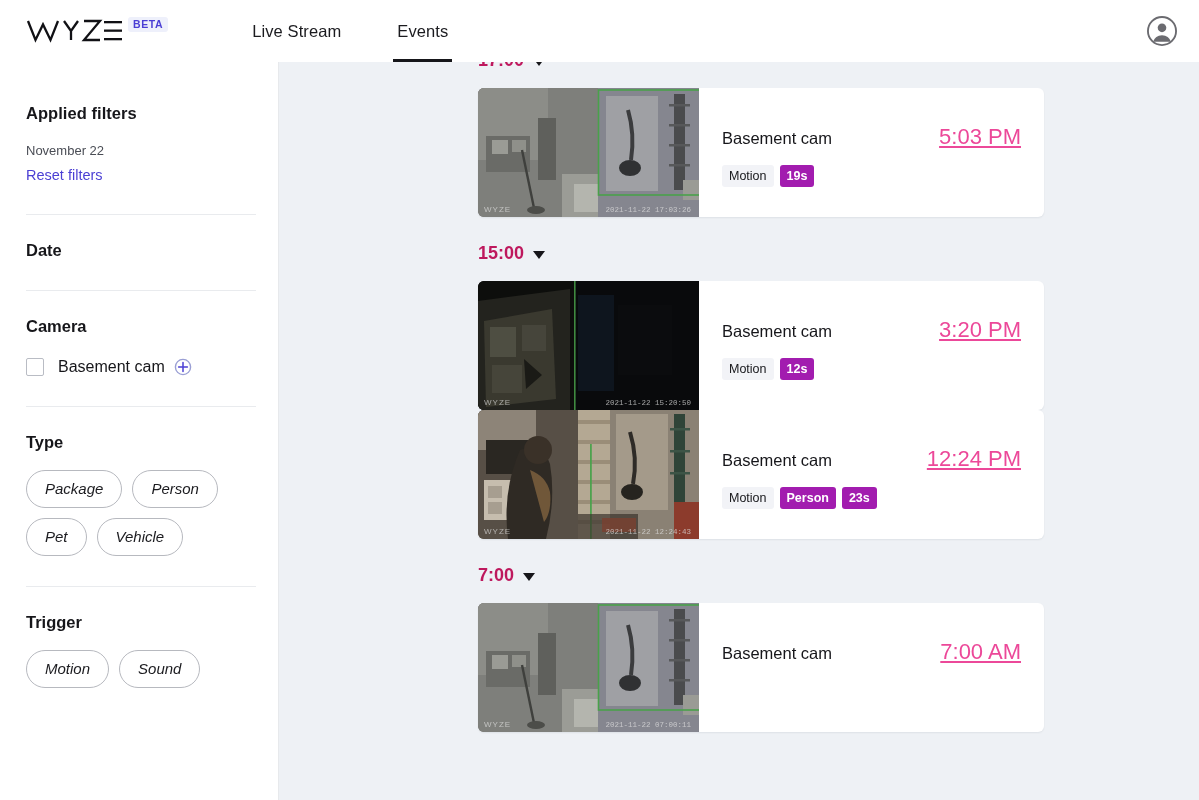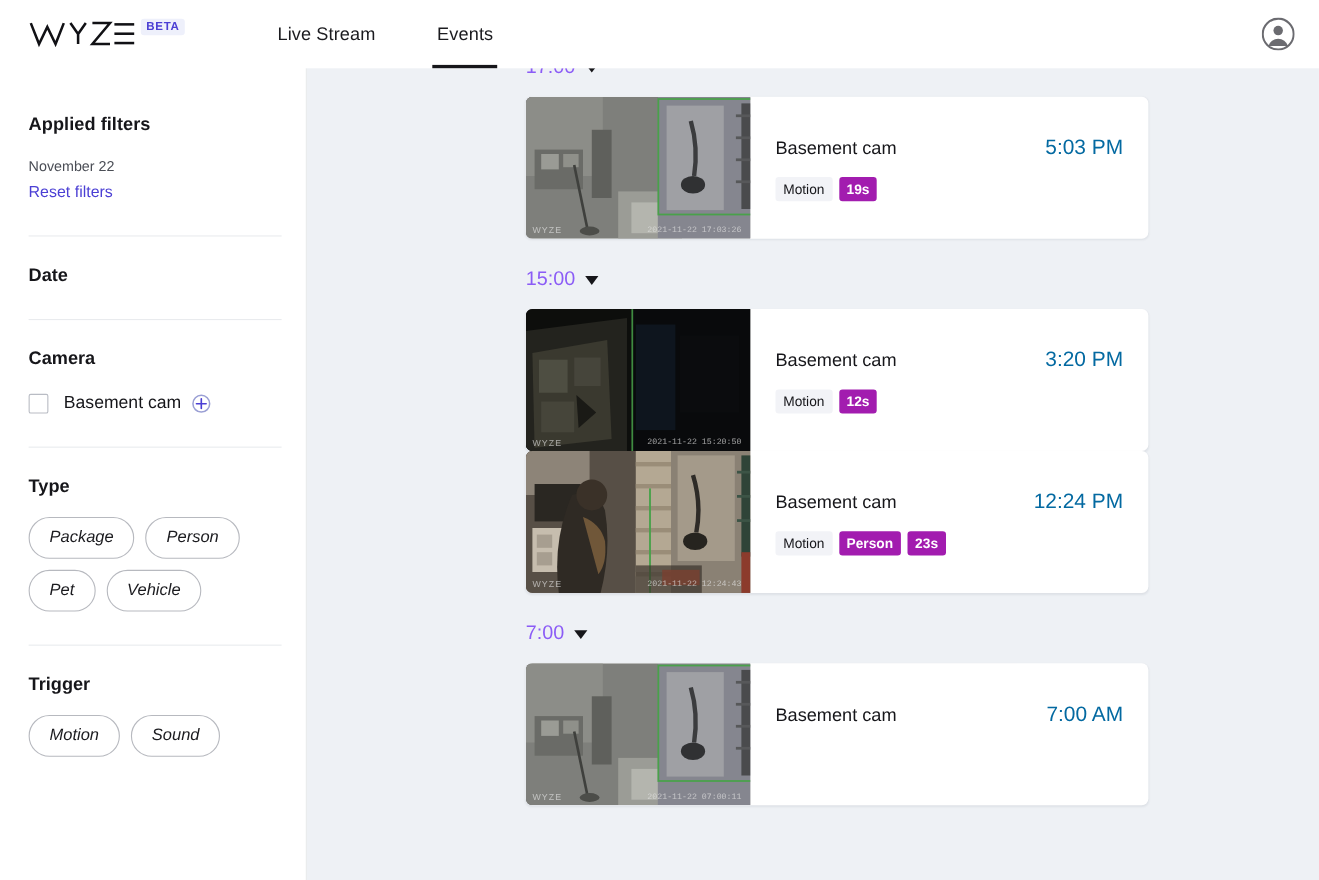--- a/index.html
+++ b/index.html
@@ -111,56 +111,56 @@
   
   .main {
     flex: 1; background: #eef1f5;
     position: relative; overflow: hidden;
     padding-left: 199px;
   }
   .feed { padding-top: 0; }
   .group { margin-bottom: 0; }
   .group-head {
     display: flex; align-items: center; gap: 9px;
-    font-size: 18px; font-weight: 400; color: #8b5cf6;
+    font-size: 18px; font-weight: 700; color: #be185d;
     padding: 26px 0 17px 0; cursor: pointer;
   }
   .group-head.first { padding-top: 0; margin-top: -12px; }
   .caret {
     width: 0; height: 0;
     border-left: 6px solid transparent; border-right: 6px solid transparent;
     border-top: 8px solid #16161a; margin-top: 2px;
   }
 
   .event-card {
     width: 566px; height: 129px;
     background: #ffffff; border-radius: 6px;
     display: flex; align-items: stretch;
     box-shadow: 0 1px 2px rgba(20,25,40,.07);
     overflow: hidden; cursor: pointer;
   }
-  .thumb { width: 204px; height: 129px; position: relative; flex: none; overflow: hidden; }
+  .thumb { width: 221px; height: 129px; position: relative; flex: none; overflow: hidden; }
   .thumb svg { display: block; width: 227px; height: 129px; }
   .thumb .wm {
     position: absolute; left: 6px; bottom: 3px;
     font-size: 8px; letter-spacing: 1px; color: rgba(235,235,235,.62);
     font-family: "Liberation Sans", sans-serif;
   }
   .thumb .ts {
     position: absolute; right: 8px; bottom: 3px;
     font-size: 7.5px; color: rgba(225,225,225,.70);
     font-family: "Liberation Mono", monospace;
   }
   .card-body {
     flex: 1; padding: 36px 23px 0 23px;
     display: flex; flex-direction: column;
   }
   .card-top { display: flex; align-items: baseline; justify-content: space-between; }
   .cam-name { font-size: 16.5px; color: #16161a; }
-  .ev-time { font-size: 19px; color: #0369a1; }
+  .ev-time { font-size: 22px; color: #ec4899; text-decoration: underline; }
   .badges { display: flex; gap: 6px; margin-top: 15px; }
   .badge {
     font-size: 12.5px; line-height: 14px;
     padding: 4px 7px; border-radius: 3px; font-weight: 400;
   }
   .badge.gray { background: #f2f3f7; color: #16161a; }
   .badge.purple { background: #a21caf; color: #ffffff; font-weight: 700; }
 </style>
 </head>
 <body>

